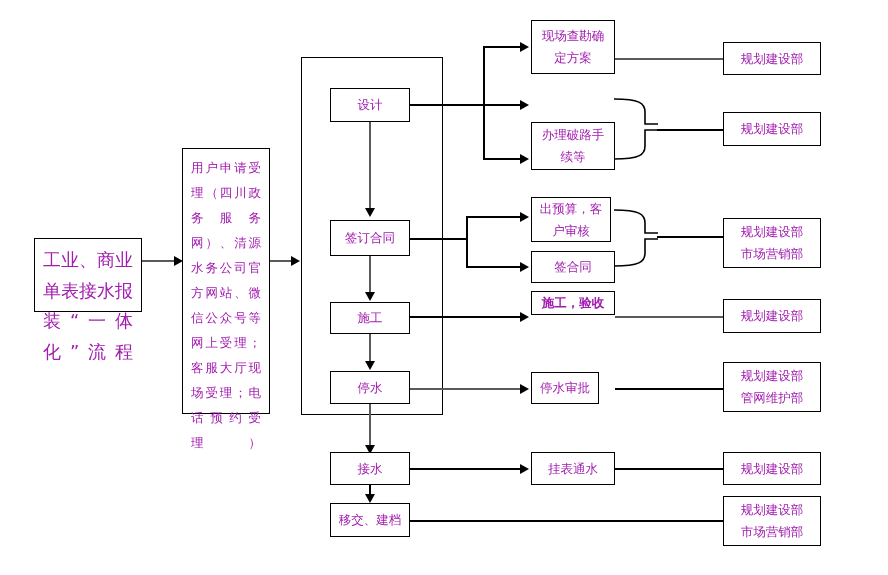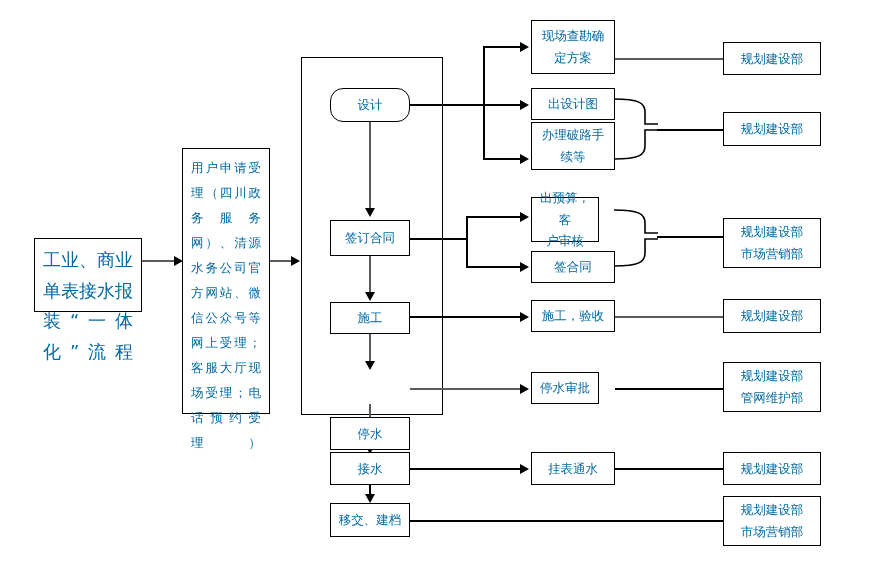--- a/index.html
+++ b/index.html
@@ -17,21 +17,21 @@
   }
   .box {
     position: absolute;
     box-sizing: border-box;
     border: 1.6px solid #000000;
     background: #ffffff;
     display: flex;
     align-items: center;
     justify-content: center;
     text-align: center;
-    color: #0369a1;
+    color: #a21caf;
     font-size: 12.5px;
     line-height: 1.75;
     z-index: 5;
     padding: 2px 4px;
     white-space: pre-line;
   }
   .box.tall-just {
     align-items: center;
     justify-content: center;
     text-align: justify;
@@ -86,24 +86,24 @@
   <div class="ln h gray" style="left:142px; top:260px; width:34px;"></div>
   <div class="arrow-r" style="left:174px; top:256px;"></div>
 
   <div class="box tall-just" style="left:182px; top:148px; width:88px; height:266px; font-size:12.5px; line-height:2.0;">用户申请受理（四川政务服务网）、清源水务公司官方网站、微信公众号等网上受理；客服大厅现场受理；电话预约受理）</div>
 
   <div class="ln h gray" style="left:270px; top:260px; width:28px;"></div>
   <div class="arrow-r" style="left:291px; top:256px;"></div>
 
   <div class="outer-frame" style="left:301px; top:57px; width:142px; height:358px;"></div>
 
-  <div class="box" style="left:330px; top:88px; width:80px; height:34px;border-radius:13px;">设计</div>
+  <div class="box" style="left:330px; top:88px; width:80px; height:34px;">设计</div>
   <div class="box" style="left:330px; top:302px; width:80px; height:32px;">施工</div>
   <div class="box" style="left:330px; top:220px; width:80px; height:36px;">签订合同</div>
-  <div class="box" style="left:330px; top:371px; width:80px; height:33px;margin-top:46px;">停水</div>
+  <div class="box" style="left:330px; top:371px; width:80px; height:33px;">停水</div>
 
   <div class="ln v gray" style="left:369px; top:122px; height:88px;"></div>
   <div class="arrow-d" style="left:365px; top:208px;"></div>
 
   <div class="ln v gray" style="left:369px; top:256px; height:38px;"></div>
   <div class="arrow-d" style="left:365px; top:292px;"></div>
 
   <div class="ln v gray" style="left:369px; top:334px; height:29px;"></div>
   <div class="arrow-d" style="left:365px; top:361px;"></div>
 
@@ -123,55 +123,54 @@
   <div class="arrow-r" style="left:520px; top:42px;"></div>
 
   <div class="ln h" style="left:483px; top:104px; width:40px;"></div>
   <div class="arrow-r" style="left:520px; top:100px;"></div>
 
   <div class="ln h" style="left:483px; top:158px; width:40px;"></div>
   <div class="arrow-r" style="left:520px; top:154px;"></div>
 
   <div class="box" style="left:531px; top:20px; width:84px; height:54px;">现场查勘确
 定方案</div>
-  <div class="box" style="left:531px; top:88px; width:84px; height:32px;">出设计图</div>
   <div class="box" style="left:531px; top:122px; width:84px; height:48px;">办理破路手
 续等</div>
 
   <div class="ln h gray" style="left:615px; top:58px; width:108px;"></div>
 
   <div class="brace" style="left:613px; top:96px;">
     <svg width="46" height="66" viewBox="0 0 46 66">
       <path d="M1 3 C 26 3, 32 7, 32 16 L32 28 L45 28 M1 63 C 26 63, 32 59, 32 50 L32 34 L45 34" fill="none" stroke="#000000" stroke-width="1.6"></path>
     </svg>
   </div>
   <div class="ln h" style="left:657px; top:129px; width:66px;"></div>
 
   <div class="ln h" style="left:410px; top:238px; width:58px;"></div>
   <div class="ln v" style="left:466px; top:216px; height:52px;"></div>
 
   <div class="ln h" style="left:466px; top:216px; width:57px;"></div>
   <div class="arrow-r" style="left:520px; top:212px;"></div>
   <div class="ln h" style="left:466px; top:266px; width:57px;"></div>
   <div class="arrow-r" style="left:520px; top:262px;"></div>
 
-  <div class="box" style="left:531px; top:197px; width:68px; height:45px;">出预算，客
+  <div class="box" style="left:531px; top:197px; width:80px; height:45px;">出预算，客
 户审核</div>
   <div class="box" style="left:531px; top:251px; width:84px; height:32px;">签合同</div>
 
   <div class="brace" style="left:613px; top:207px;">
     <svg width="46" height="62" viewBox="0 0 46 62">
       <path d="M1 3 C 26 3, 32 7, 32 16 L32 26 L45 26 M1 59 C 26 59, 32 55, 32 46 L32 32 L45 32" fill="none" stroke="#000000" stroke-width="1.6"></path>
     </svg>
   </div>
   <div class="ln h" style="left:657px; top:236px; width:66px;"></div>
 
   <div class="ln h" style="left:410px; top:316px; width:113px;"></div>
   <div class="arrow-r" style="left:520px; top:312px;"></div>
-  <div class="box" style="left:531px; top:300px; width:84px; height:32px;">施工，验收</div>
+  <div class="box" style="left:531px; top:291px; width:84px; height:24px;font-weight:bold;">施工，验收</div>
   <div class="ln h gray" style="left:615px; top:316px; width:108px;"></div>
 
   <div class="ln h gray" style="left:410px; top:388px; width:113px;"></div>
   <div class="arrow-r" style="left:520px; top:384px;"></div>
   <div class="box" style="left:531px; top:372px; width:68px; height:32px;">停水审批</div>
   <div class="ln h" style="left:615px; top:388px; width:108px;"></div>
 
   <div class="ln h" style="left:410px; top:468px; width:113px;"></div>
   <div class="arrow-r" style="left:520px; top:464px;"></div>
   <div class="box" style="left:531px; top:452px; width:84px; height:33px;">挂表通水</div>

